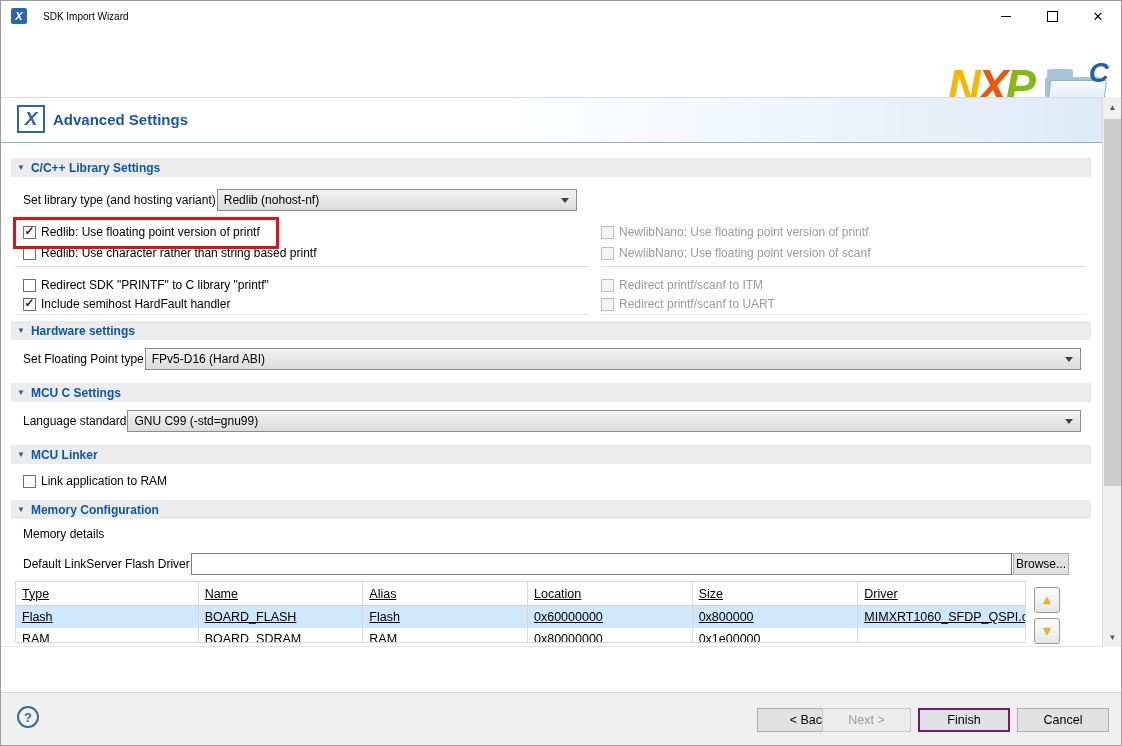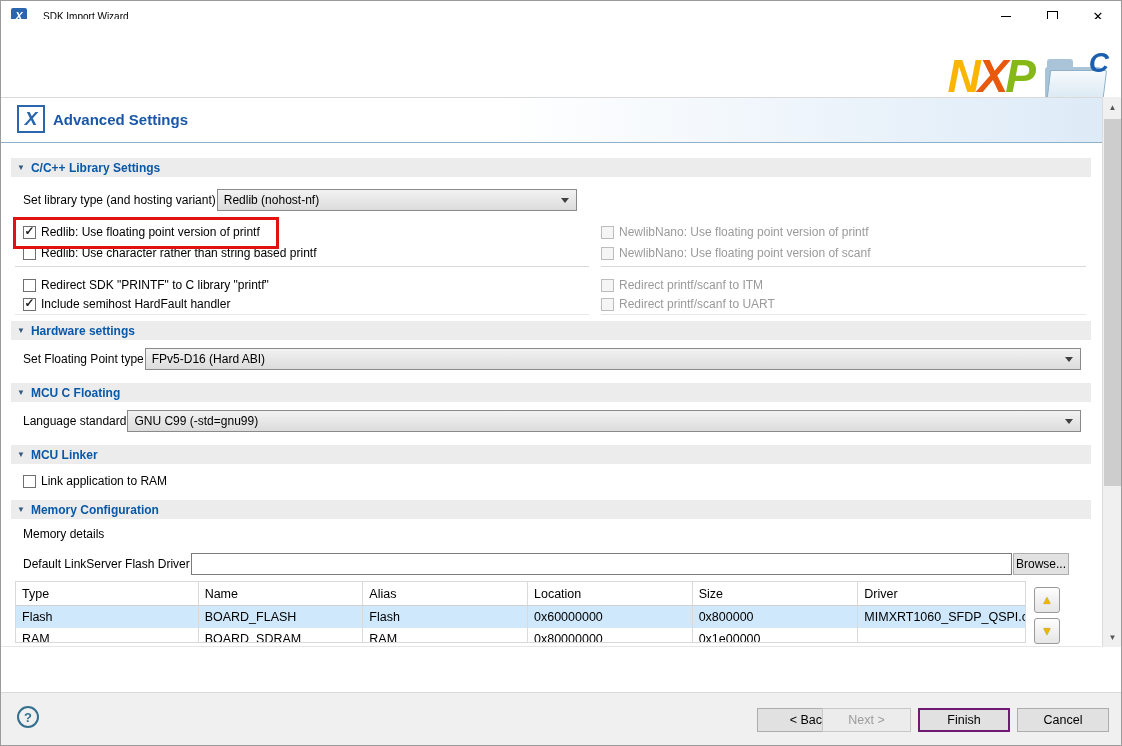--- a/index.html
+++ b/index.html
@@ -9,21 +9,21 @@
   
   .titlebar{position:absolute;left:0;top:0;width:100%;height:30px;background:#fff;display:flex;align-items:center;}
   .x-icon-small{width:16px;height:16px;margin-left:10px;background:#2a66ad;color:#fff;font-weight:bold;font-style:italic;font-size:11px;display:flex;align-items:center;justify-content:center;border-radius:2px;flex:0 0 auto;}
   .win-title{margin-left:16px;font-size:10px;}
   .win-controls{position:absolute;right:0;top:0;height:30px;display:flex;}
   .win-btn{width:46px;height:30px;display:flex;align-items:center;justify-content:center;font-size:13px;cursor:default;}
   .min-bar{width:10px;height:1px;background:#000;display:block;}
   .max-box{width:9px;height:9px;border:1px solid #000;display:block;}
 
   
-  .brand-band{position:absolute;left:0;top:18px;width:100%;height:66px;background:#fff;}
+  .brand-band{position:absolute;left:0;top:28px;width:100%;height:66px;background:#fff;}
   .nxp-logo{position:absolute;top:34px;right:88px;font-size:46px;font-weight:bold;font-style:italic;letter-spacing:-3px;line-height:1;}
   .nxp-n{color:#f9b500;}
   .nxp-x{color:#e8590c;}
   .nxp-p{color:#86b817;}
   .folder{position:absolute;top:36px;right:14px;width:62px;height:54px;}
   .folder .tab{position:absolute;left:2px;top:4px;width:26px;height:12px;background:#a9c4d8;border-radius:3px 3px 0 0;}
   .folder .back{position:absolute;left:0;top:12px;right:6px;bottom:4px;background:#a9c4d8;border-radius:3px;}
   .folder .front{position:absolute;left:3px;right:2px;bottom:5px;height:32px;background:linear-gradient(#f6fafd,#d7e6f2);border:1px solid #8fb0c8;border-radius:2px;transform:skewX(-7deg);}
   .folder .c-badge{position:absolute;right:-2px;top:-8px;font-size:28px;font-weight:bold;font-style:italic;color:#1b5fae;}
 
@@ -53,21 +53,21 @@
   .cb-row.disabled .cb{border-color:#bcbcbc;background:#f5f5f5;}
   .cb-row.disabled .cb-label{color:#9a9a9a;}
   .sep{position:absolute;height:1px;background:#d9d9d9;}
   .sep.faint{background:#e8e8e8;}
 
   .text-input{height:22px;background:#fff;border:1px solid #7a7a7a;box-sizing:border-box;font-family:"Liberation Sans",sans-serif;font-size:12px;padding:0 5px;}
   .small-btn{height:22px;background:#e1e1e1;border:1px solid #adadad;box-sizing:border-box;font-size:12px;display:flex;align-items:center;justify-content:center;flex:0 0 56px;}
 
   
   .mem-table{position:absolute;left:14px;top:438px;width:1011px;height:62px;overflow:hidden;border:1px solid #d9d9d9;box-sizing:border-box;background:#fff;}
-  .t-row{display:flex;height:22px;}
+  .t-row{display:flex;height:22px;text-decoration:underline;}
   .t-head{height:24px;background:#fff;border-bottom:1px solid #d0d0d0;box-sizing:border-box;}
   .t-cell{border-right:1px solid #dadada;box-sizing:border-box;padding:0 6px;display:flex;align-items:center;font-size:12.5px;overflow:hidden;white-space:nowrap;}
   .c0{width:183px;}.c1{width:165px;}.c2{width:165px;}.c3{width:165px;}.c4{width:166px;}.c5{width:167px;border-right:none;}
   .r-sel{background:#cfe8fb;}
 
   .move-btn{position:absolute;left:1033px;width:26px;height:26px;background:linear-gradient(#fdfdfd,#e6e6e6);border:1px solid #9a9a9a;border-radius:3px;box-sizing:border-box;display:flex;align-items:center;justify-content:center;}
   .move-arrow{font-size:12px;color:#f1b500;text-shadow:0 0 1px #6a86a0;line-height:1;}
 
   
   .red-annotation{position:absolute;left:12px;top:74px;width:260px;height:26px;border:3px solid #e11212;z-index:5;pointer-events:none;}
@@ -196,21 +196,21 @@
     <div class="form-row" style="left:22px;top:204px;right:20px;">
       <span class="lbl">Set Floating Point type</span>
       <div class="combo" style="flex:1;">
         <span class="combo-value">FPv5-D16 (Hard ABI)</span>
         <span class="combo-arrow"></span>
       </div>
     </div>
 
     <div class="section-band" style="top:240px;">
       <span class="twistie">▼</span>
-      <span class="section-title">MCU C Floating</span>
+      <span class="section-title">MCU C Settings</span>
     </div>
     <div class="form-row" style="left:22px;top:266px;right:20px;">
       <span class="lbl">Language standard</span>
       <div class="combo" style="flex:1;">
         <span class="combo-value">GNU C99 (-std=gnu99)</span>
         <span class="combo-arrow"></span>
       </div>
     </div>
 
     <div class="section-band" style="top:302px;">

